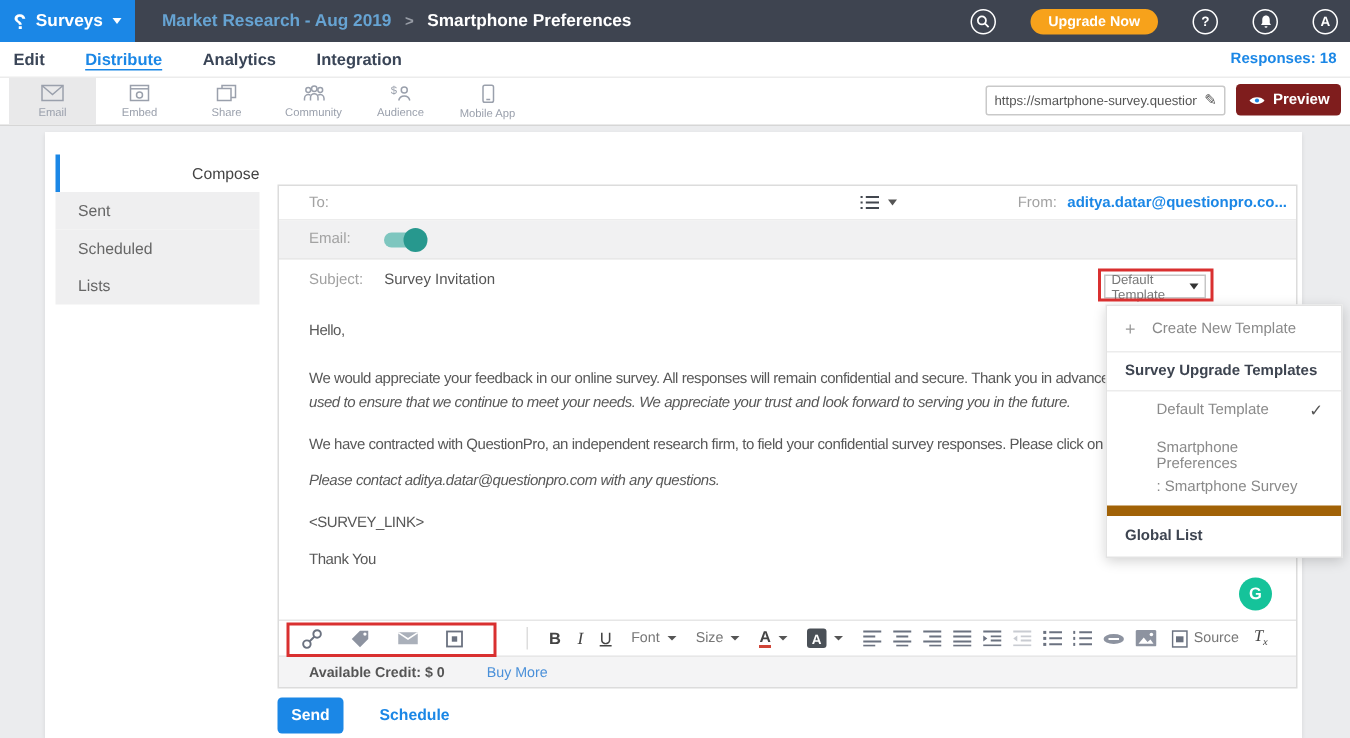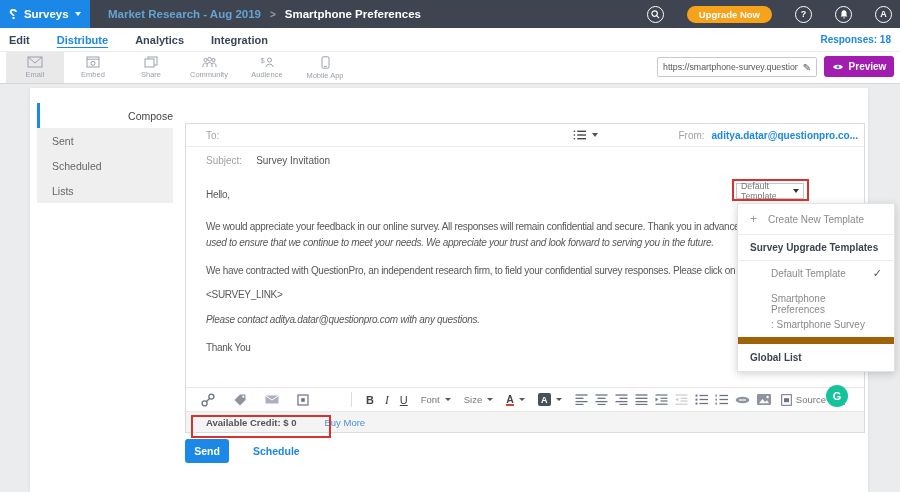--- a/index.html
+++ b/index.html
@@ -27,21 +27,21 @@
   .responses { margin-left:auto; color:#1b87e6; font-size:10px; font-weight:700; }
 
   
   .channelbar { position:absolute; top:52px; left:0; width:900px; height:32px; background:#fff; border-bottom:1px solid #d6d6d6; display:flex; align-items:stretch; padding-left:6px; }
   .channel { min-width:58px; padding:0 5px; display:flex; flex-direction:column; align-items:center; justify-content:center; gap:2px; cursor:pointer; }
   .channel.active { background:#e9e9ea; }
   .channel .ch-label { font-size:7.5px; color:#9aa0ac; }
   .url-box { position:absolute; left:657px; top:57px; width:160px; height:20px; background:#fff; border:1px solid #c9c9c9; border-radius:2px; display:flex; align-items:center; }
   .url-text { flex:1; font-size:8.8px; color:#555; padding:0 5px; white-space:nowrap; overflow:hidden; }
   .url-pencil { width:18px; color:#555; font-size:10px; text-align:center; cursor:pointer; }
-  .preview-btn { position:absolute; left:824px; top:56px; width:70px; height:21px; background:#a21caf; border-radius:3px; color:#fff; font-size:10px; font-weight:600; display:flex; align-items:center; justify-content:center; gap:5px; cursor:pointer; }
+  .preview-btn { position:absolute; left:824px; top:56px; width:70px; height:21px; background:#7f1d1d; border-radius:3px; color:#fff; font-size:10px; font-weight:600; display:flex; align-items:center; justify-content:center; gap:5px; cursor:pointer; }
 
   
   .card { position:absolute; left:30px; top:88px; width:838px; height:404px; background:#fff; box-shadow:0 1px 3px rgba(0,0,0,.09); }
   .sidebar { position:absolute; left:7px; top:15px; width:136px; }
   .side-item { height:25px; background:#efeff0; display:flex; align-items:center; padding-left:12px; font-size:10.5px; color:#666; border-left:3px solid transparent; cursor:pointer; }
   .side-item.active { background:#fff; border-left-color:#1b87e6; color:#444;justify-content:flex-end; }
 
   
   .compose { position:absolute; left:155px; top:35px; width:680px; }
   .compose-box { border:1px solid #dcdcdc; background:#fff; }
@@ -243,33 +243,39 @@
                 </svg>
               <span class="caret" style="color:#555;"></span>
             </span>
             <span class="from-wrap">
               <span class="lbl-muted">From:</span>
               <span class="from-email">aditya.datar@questionpro.co...</span>
             </span>
           </span>
         </div>
 
+        <div class="row-email">
+          <span class="lbl-muted">Email:</span>
+          <span class="toggle">
+              <span class="toggle-knob"></span>
+            </span>
+        </div>
 
         <div class="row-subject">
           <span class="lbl-muted">Subject:</span>
           <span class="subject-value">Survey Invitation</span>
         </div>
 
         <div class="body-area">
           <div class="bl mb16">Hello,</div>
           <div class="bl">We would appreciate your feedback in our online survey. All responses will remain confidential and secure. Thank you in advance for your valuable</div>
           <div class="bl mb12">used to ensure that we continue to meet your needs. We appreciate your trust and look forward to serving you in the future.</div>
           <div class="bl mb8">We have contracted with QuestionPro, an independent research firm, to field your confidential survey responses. Please click on this link to complete</div>
+          <div class="bl mb12">Please contact aditya.datar@questionpro.com with any questions.</div>
           <div class="bl mb9">&lt;SURVEY_LINK&gt;</div>
-          <div class="bl mb12">Please contact aditya.datar@questionpro.com with any questions.</div>
           <div class="bl">Thank You</div>
         </div>
 
         <div class="editor-toolbar">
           <span class="tb-group1">
             <span class="tb">
                 <svg width="14" height="14" viewBox="0 0 14 14">
                   <g stroke="#6b7280" fill="none" stroke-width="1.3">
                     <circle cx="3.6" cy="10.4" r="2.5"></circle>
                     <circle cx="10.4" cy="3.6" r="2.5"></circle>

